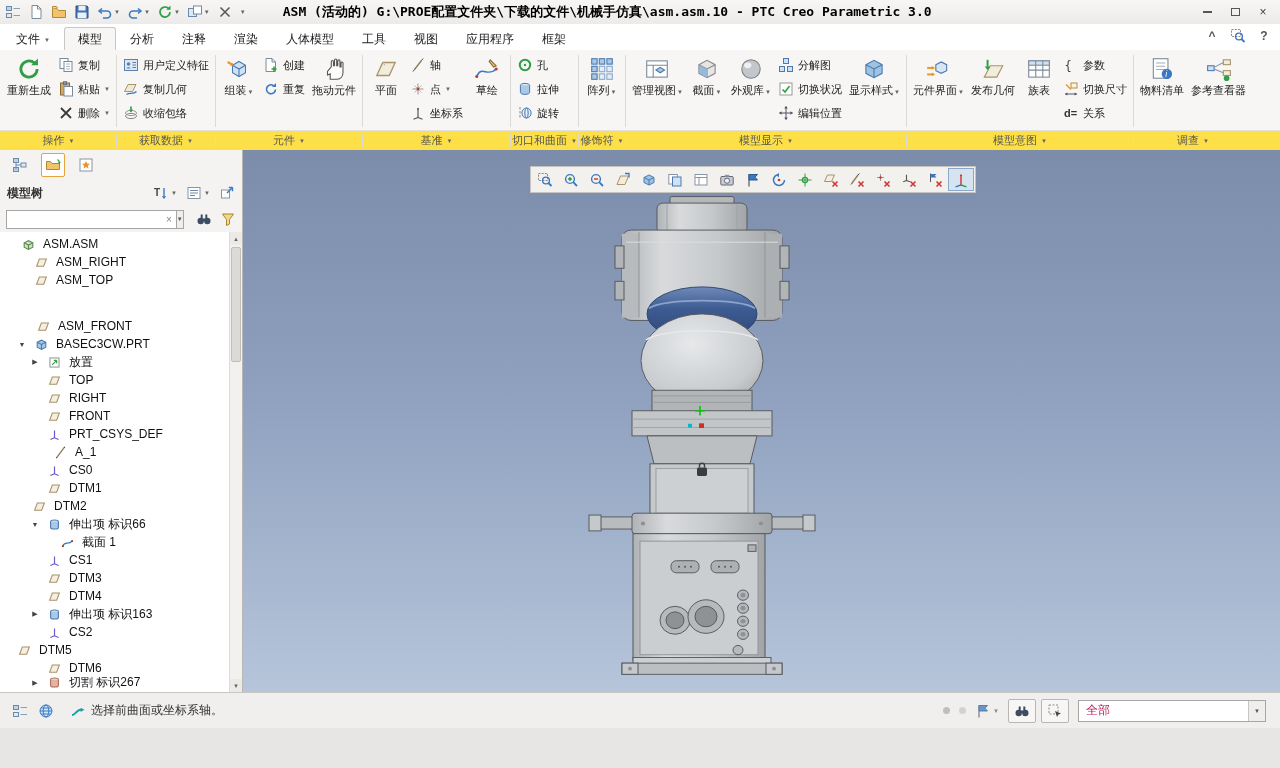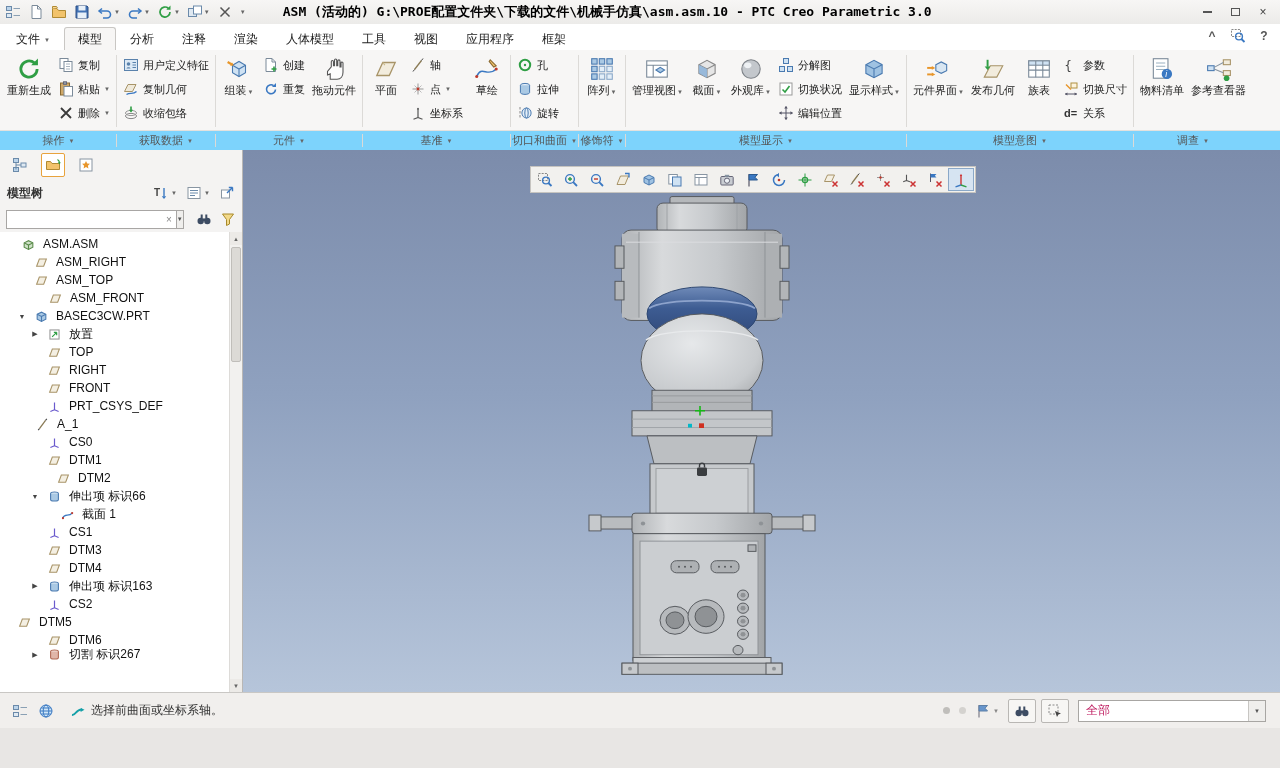--- a/index.html
+++ b/index.html
@@ -26,21 +26,21 @@
 .ribbon{height:80px;background:#f7f6f5;display:flex;align-items:stretch;padding:2px 2px 0;overflow:hidden;flex:0 0 auto;font-size:11px}
 .rgroup{display:flex;align-items:flex-start;padding:1px 2px;gap:1px}
 .rsep{width:1px;background:#dcdad7;margin:3px 1px;flex:0 0 auto}
 .rlarge{display:flex;flex-direction:column;align-items:center;justify-content:flex-start;max-width:62px;min-width:40px;padding:3px 3px 1px;border-radius:2px;text-align:center;line-height:12px}
 .ic24{width:26px;height:26px;margin-bottom:2px;display:inline-block}
 .rcol{display:flex;flex-direction:column;justify-content:flex-start}
 .rsmall{display:flex;align-items:center;height:24px;padding:0 3px;gap:4px;border-radius:2px;white-space:nowrap}
 .ic16{width:16px;height:16px;display:inline-block;flex:0 0 auto}
 .ic12{width:13px;height:13px;display:inline-block;flex:0 0 auto}
 .ic16 svg,.ic24 svg,.ic12 svg{width:100%;height:100%;display:block}
-.grouprow{height:20px;background:#7dd3fc;border-top:1px solid #e3e1de;display:flex;align-items:center;padding:0 2px;flex:0 0 auto;font-size:11px}
+.grouprow{height:20px;background:#fde047;border-top:1px solid #e3e1de;display:flex;align-items:center;padding:0 2px;flex:0 0 auto;font-size:11px}
 .glabel{display:flex;align-items:center;justify-content:center;gap:4px;color:#555;white-space:nowrap;overflow:hidden}
 .gsep{width:1px;height:13px;background:#dcdad7;margin:0 1px;flex:0 0 auto}
 
 .main{flex:1;display:flex;min-height:0}
 .nav{width:243px;background:#f4f3f2;border-right:1px solid #b9b7b5;display:flex;flex-direction:column;flex:0 0 auto}
 .nav-toolbar{height:30px;display:flex;align-items:center;gap:9px;padding:0 8px;flex:0 0 auto}
 .nav-tab{width:24px;height:24px;display:flex;align-items:center;justify-content:center;border:1px solid transparent;border-radius:2px}
 .nav-tab.active{background:#fff;border-color:#e8a33d}
 .tree-header{height:26px;display:flex;align-items:center;padding:0 7px;gap:9px;flex:0 0 auto}
 .tree-title{font-weight:bold;color:#333;margin-right:auto}
@@ -792,21 +792,21 @@
             </div>
             <div class="trow" style="padding-left: 17px;">
               <span class="arrow"></span>
               <span class="ic12">
                 <svg xmlns="http://www.w3.org/2000/svg" viewBox="0 0 12 12">
                   <path d="M1.5 9.5 4 2.8h6.5L8 9.5z" fill="#f4efe2" stroke="#a89468"></path>
                 </svg>
               </span>
               <span class="tlabel">ASM_TOP</span>
             </div>
-            <div class="trow" style="padding-left: 31px;">
+            <div class="trow" style="padding-left: 19px; margin-top: 28px;">
               <span class="arrow"></span>
               <span class="ic12">
                 <svg xmlns="http://www.w3.org/2000/svg" viewBox="0 0 12 12">
                   <path d="M1.5 9.5 4 2.8h6.5L8 9.5z" fill="#f4efe2" stroke="#a89468"></path>
                 </svg>
               </span>
               <span class="tlabel">ASM_FRONT</span>
             </div>
             <div class="trow" style="padding-left: 17px;">
               <span class="arrow">▼</span>
@@ -857,21 +857,21 @@
             </div>
             <div class="trow" style="padding-left: 30px;">
               <span class="arrow"></span>
               <span class="ic12">
                 <svg xmlns="http://www.w3.org/2000/svg" viewBox="0 0 12 12">
                   <path d="M6 9V2.2M6 9l3.8 1.6M6 9l-3.8 1.6" fill="none" stroke="#6a5acd" stroke-width="1.1"></path>
                 </svg>
               </span>
               <span class="tlabel">PRT_CSYS_DEF</span>
             </div>
-            <div class="trow" style="padding-left: 18px; text-align: right;">
+            <div class="trow" style="padding-left: 36px; text-align: right;">
               <span class="arrow"></span>
               <span class="ic12">
                 <svg xmlns="http://www.w3.org/2000/svg" viewBox="0 0 12 12">
                   <path d="M3.2 9.8 8.8 2.2" stroke="#8a7a55" stroke-width="1.2"></path>
                   <path d="M2 11.2l1.2-1.4M8.8 2.2 10 .8" stroke="#444"></path>
                 </svg>
               </span>
               <span class="tlabel">A_1</span>
             </div>
             <div class="trow" style="padding-left: 30px;">
@@ -885,21 +885,21 @@
             </div>
             <div class="trow" style="padding-left: 30px;">
               <span class="arrow"></span>
               <span class="ic12">
                 <svg xmlns="http://www.w3.org/2000/svg" viewBox="0 0 12 12">
                   <path d="M1.5 9.5 4 2.8h6.5L8 9.5z" fill="#f4efe2" stroke="#a89468"></path>
                 </svg>
               </span>
               <span class="tlabel">DTM1</span>
             </div>
-            <div class="trow" style="padding-left: 39px; align-items: center;">
+            <div class="trow" style="padding-left: 15px; align-items: center;">
               <span class="arrow"></span>
               <span class="ic12">
                 <svg xmlns="http://www.w3.org/2000/svg" viewBox="0 0 12 12">
                   <path d="M1.5 9.5 4 2.8h6.5L8 9.5z" fill="#f4efe2" stroke="#a89468"></path>
                 </svg>
               </span>
               <span class="tlabel">DTM2</span>
             </div>
             <div class="trow" style="padding-left: 30px;">
               <span class="arrow">▼</span>

